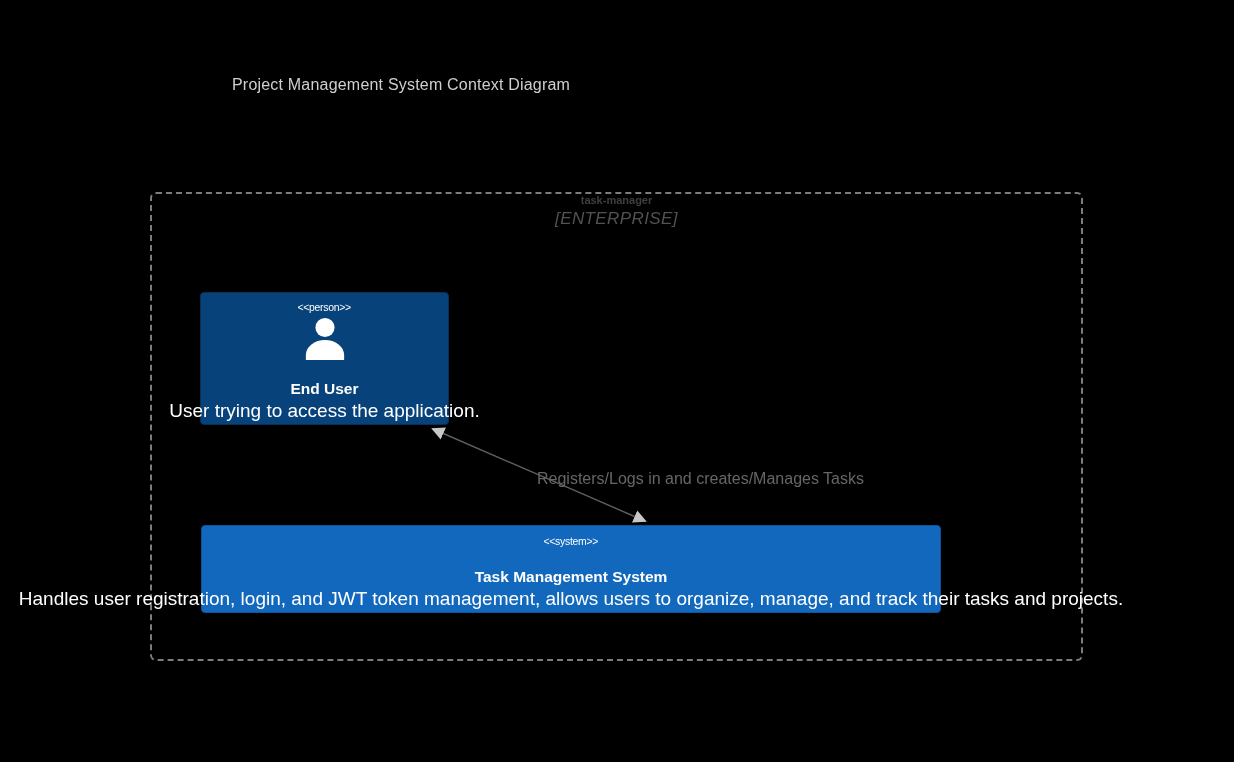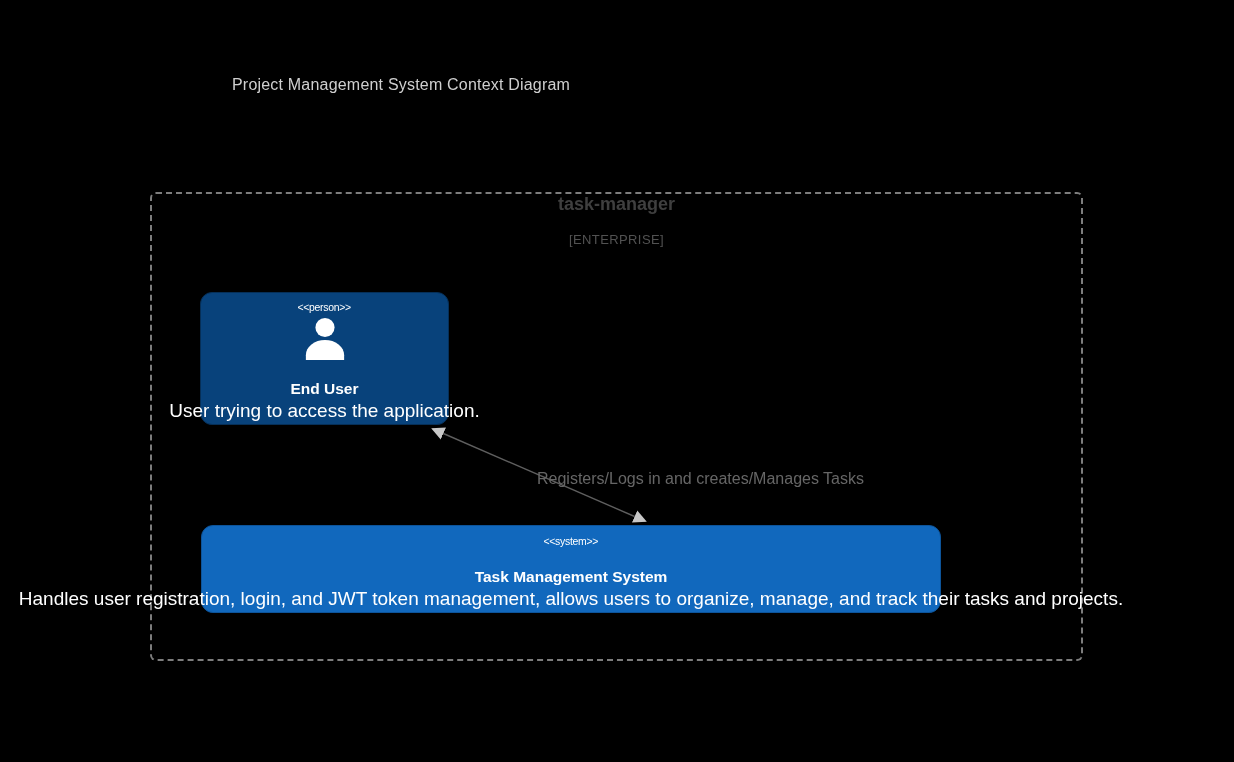--- a/index.html
+++ b/index.html
@@ -36,34 +36,35 @@
     box-sizing: border-box;
   }
   .boundary-label {
     position: absolute;
     left: 150px;
     top: 194px;
     width: 933px;
     text-align: center;
   }
   .boundary-name {
-    font-size: 18px;
+    font-size: 11px;
     font-weight: 700;
     color: var(--boundary-name-color, #3f3f3f);
   }
   .boundary-type {
-    margin-top: 17px;
-    font-size: 13px;
+    margin-top: 3px;
+    font-size: 17px;
     color: var(--boundary-type-color, #525252);
     letter-spacing: 0.4px;
+    font-style: italic;
   }
   .node {
     position: absolute;
     box-sizing: border-box;
-    border-radius: 12px;
+    border-radius: 4px;
     display: flex;
     flex-direction: column;
     align-items: center;
     color: #ffffff;
     text-align: center;
   }
   .node-person {
     left: 200px;
     top: 292px;
     width: 249px;

